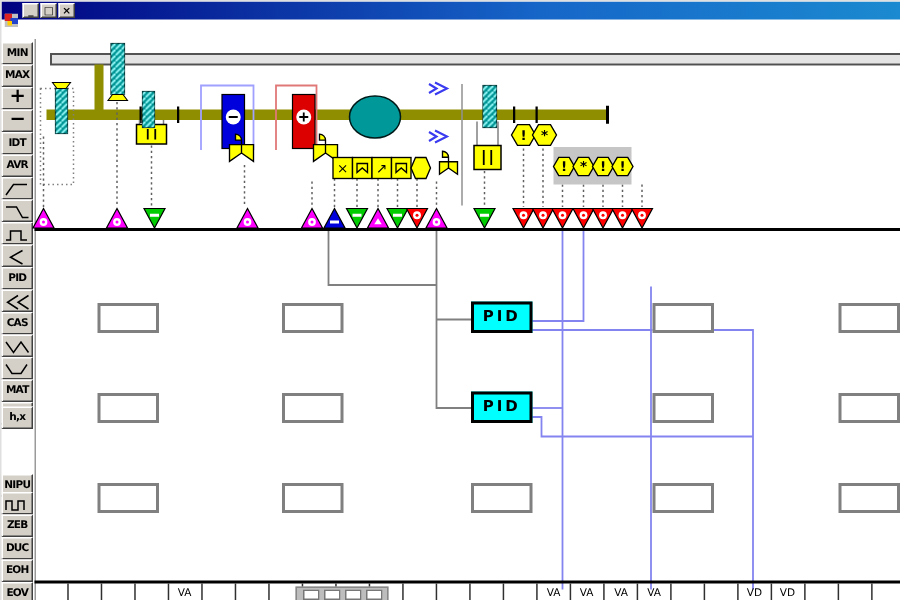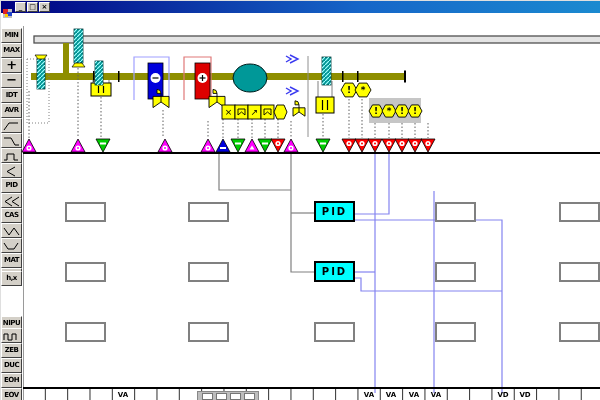--- a/index.html
+++ b/index.html
@@ -32,21 +32,21 @@
     letter-spacing:-0.5px;color:#000;padding:0;overflow:hidden;}
   .tool-btn.big{font-size:13px;line-height:11px;font-weight:bold;}
   .tool-btn svg{display:block;margin:0 auto;}
   
   #diagram{position:absolute;left:0;top:0;}
   .ebox{position:absolute;width:41px;height:20px;background:#fff;
     border:2px solid #808080;box-sizing:border-box;}
   .pidbox{position:absolute;width:41px;height:21px;background:#00ffff;
     border:2px solid #000;box-sizing:border-box;text-align:center;
     font-size:10px;font-weight:bold;letter-spacing:2px;line-height:17px;color:#000;}
-  .strip-label{position:absolute;font-size:7px;font-weight:bold;color:#000;
+  .strip-label{position:absolute;font-size:7px;font-weight:normal;color:#000;
     transform:translateX(-50%);white-space:nowrap;}
   #mini-panel{position:absolute;background:#bdbdbd;border:1px solid #888;box-sizing:border-box;}
   .mini-cell{position:absolute;background:#fff;border:1px solid #777;box-sizing:border-box;}
 </style>
 </head>
 <body>
 
 <div id="window">
 
   <div id="titlebar">

